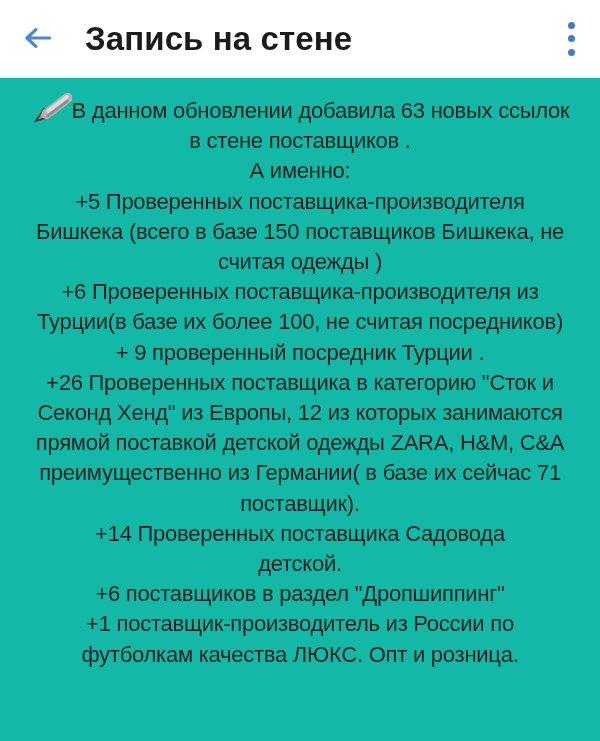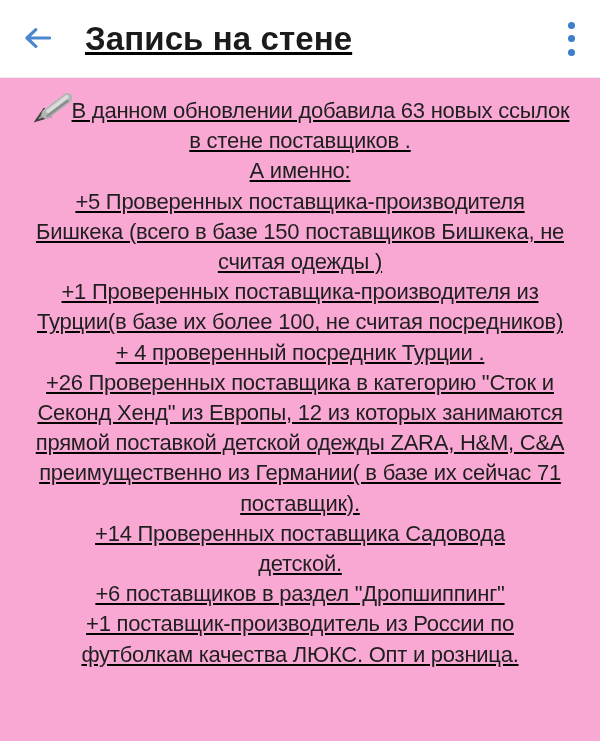--- a/index.html
+++ b/index.html
@@ -1,23 +1,22 @@
 <!DOCTYPE html>
 <html><head>
 <meta charset="utf-8">
 <style>
   html, body { margin: 0; padding: 0; background: #fff; }
   .screen {
     width: 600px; height: 741px;
-    background: #f9a8d4;
+    background: #14b8a6;
     overflow: hidden;
     font-family: "Liberation Sans", sans-serif;
     position: relative;
     box-sizing: border-box;
-    text-decoration: underline;
   }
   
   .app-bar {
     height: 78px;
     display: flex;
     align-items: center;
     padding-left: 22px;
     box-sizing: border-box;
     border-bottom: 1px solid #ececec;
     background: #ffffff;
@@ -103,23 +102,23 @@
           <line x1="36" y1="3.8" x2="17" y2="18.2" stroke="#dcdcdc" stroke-width="3.6" stroke-linecap="round"></line>
           <line x1="36.5" y1="8" x2="16.5" y2="23" stroke="#8c8c8c" stroke-width="2.6" stroke-linecap="round"></line>
         </svg>
       </span><span>В данном обновлении добавила 63 новых ссылок</span>
     </div>
     <div class="post-line">в стене поставщиков .</div>
     <div class="post-line">А именно:</div>
     <div class="post-line">+5 Проверенных поставщика-производителя</div>
     <div class="post-line">Бишкека (всего в базе 150 поставщиков Бишкека, не</div>
     <div class="post-line">считая одежды )</div>
-    <div class="post-line">+1 Проверенных поставщика-производителя из</div>
+    <div class="post-line">+6 Проверенных поставщика-производителя из</div>
     <div class="post-line">Турции(в базе их более 100, не считая посредников)</div>
-    <div class="post-line">+ 4 проверенный посредник Турции .</div>
+    <div class="post-line">+ 9 проверенный посредник Турции .</div>
     <div class="post-line">+26 Проверенных поставщика в категорию "Сток и</div>
     <div class="post-line">Секонд Хенд" из Европы, 12 из которых занимаются</div>
     <div class="post-line">прямой поставкой детской одежды ZARA, H&amp;M, C&amp;A</div>
     <div class="post-line">преимущественно из Германии( в базе их сейчас 71</div>
     <div class="post-line">поставщик).</div>
     <div class="post-line">+14 Проверенных поставщика Садовода</div>
     <div class="post-line">детской.</div>
     <div class="post-line">+6 поставщиков в раздел "Дропшиппинг"</div>
     <div class="post-line">+1 поставщик-производитель из России по</div>
     <div class="post-line">футболкам качества ЛЮКС. Опт и розница.</div>

